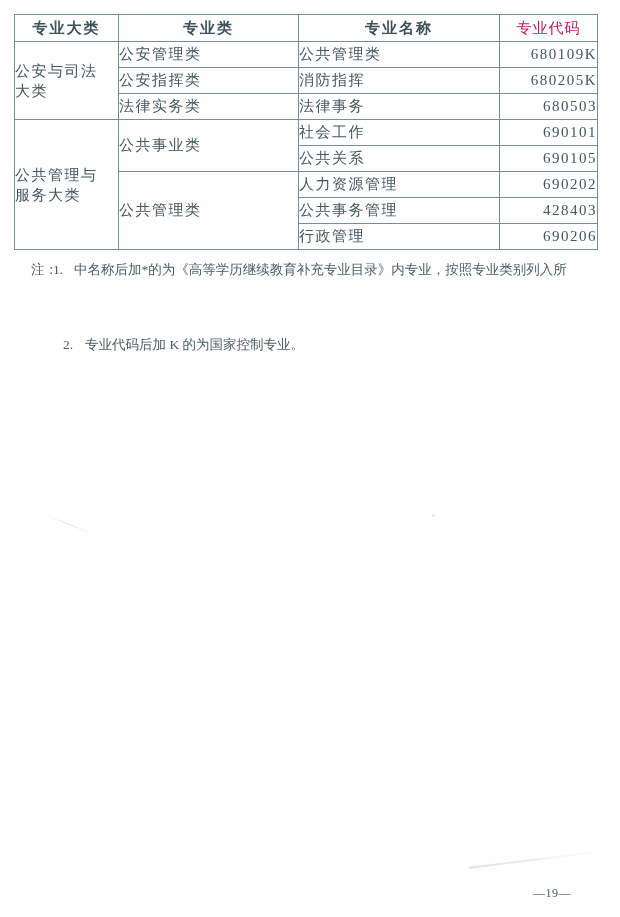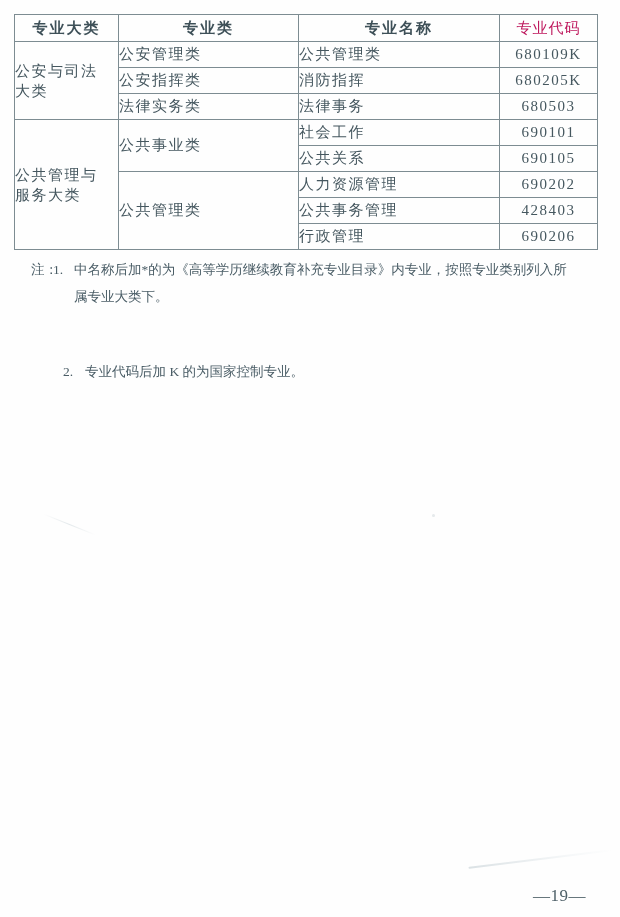--- a/index.html
+++ b/index.html
@@ -47,42 +47,42 @@
   td.major{
     text-align:left;
     line-height:20px;
   }
   td.major span{display:block;}
   td.cls, td.name{
     text-align:left;
     padding-left:13px;
   }
   td.code{
-    text-align:center;
+    text-align:right;
     letter-spacing:0.5px;
     font-size:15.5px;
     color:#3f525b;
   }
   
   .notes{
     position:absolute;left:31px;top:256px;width:570px;
     font-size:13.5px;
     color:#4a5d66;
   }
   .note1{display:flex;}
   .note-label{flex:none;width:22px;line-height:27px;}
   .note-num{flex:none;width:21px;line-height:27px;}
   .note-lines{flex:1;}
   .note-line{line-height:27px;white-space:nowrap;}
   .note2{margin-left:32px;line-height:27px;margin-top:48px;}
   .note2 .n2num{display:inline-block;width:22px;}
   
   .pageno{
     position:absolute;left:533px;top:886px;
-    font-size:17px;
+    font-size:12px;
     letter-spacing:0.5px;
     color:#4e6068;
   }
   
   .artifact{position:absolute;pointer-events:none;}
   .a1{
     left:468px;top:858px;width:145px;height:2px;
     background:linear-gradient(90deg,rgba(190,202,208,0.55),rgba(220,228,232,0.25) 70%,rgba(255,255,255,0));
     transform:rotate(-7deg);
     border-radius:2px;
@@ -165,21 +165,20 @@
       </tr>
     </tbody>
   </table>
 
   <div class="notes">
     <div class="note1">
       <span class="note-label">注：</span>
       <span class="note-num">1.</span>
       <div class="note-lines">
         <div class="note-line">中名称后加*的为《高等学历继续教育补充专业目录》内专业，按照专业类别列入所</div>
-        <div class="note-line">属专业大类下。</div>
       </div>
     </div>
     <div class="note2">
       <span class="n2num">2.</span><span>专业代码后加 K 的为国家控制专业。</span>
     </div>
   </div>
 
   <div class="pageno">—19—</div>
 
   <div class="artifact a1"></div>

